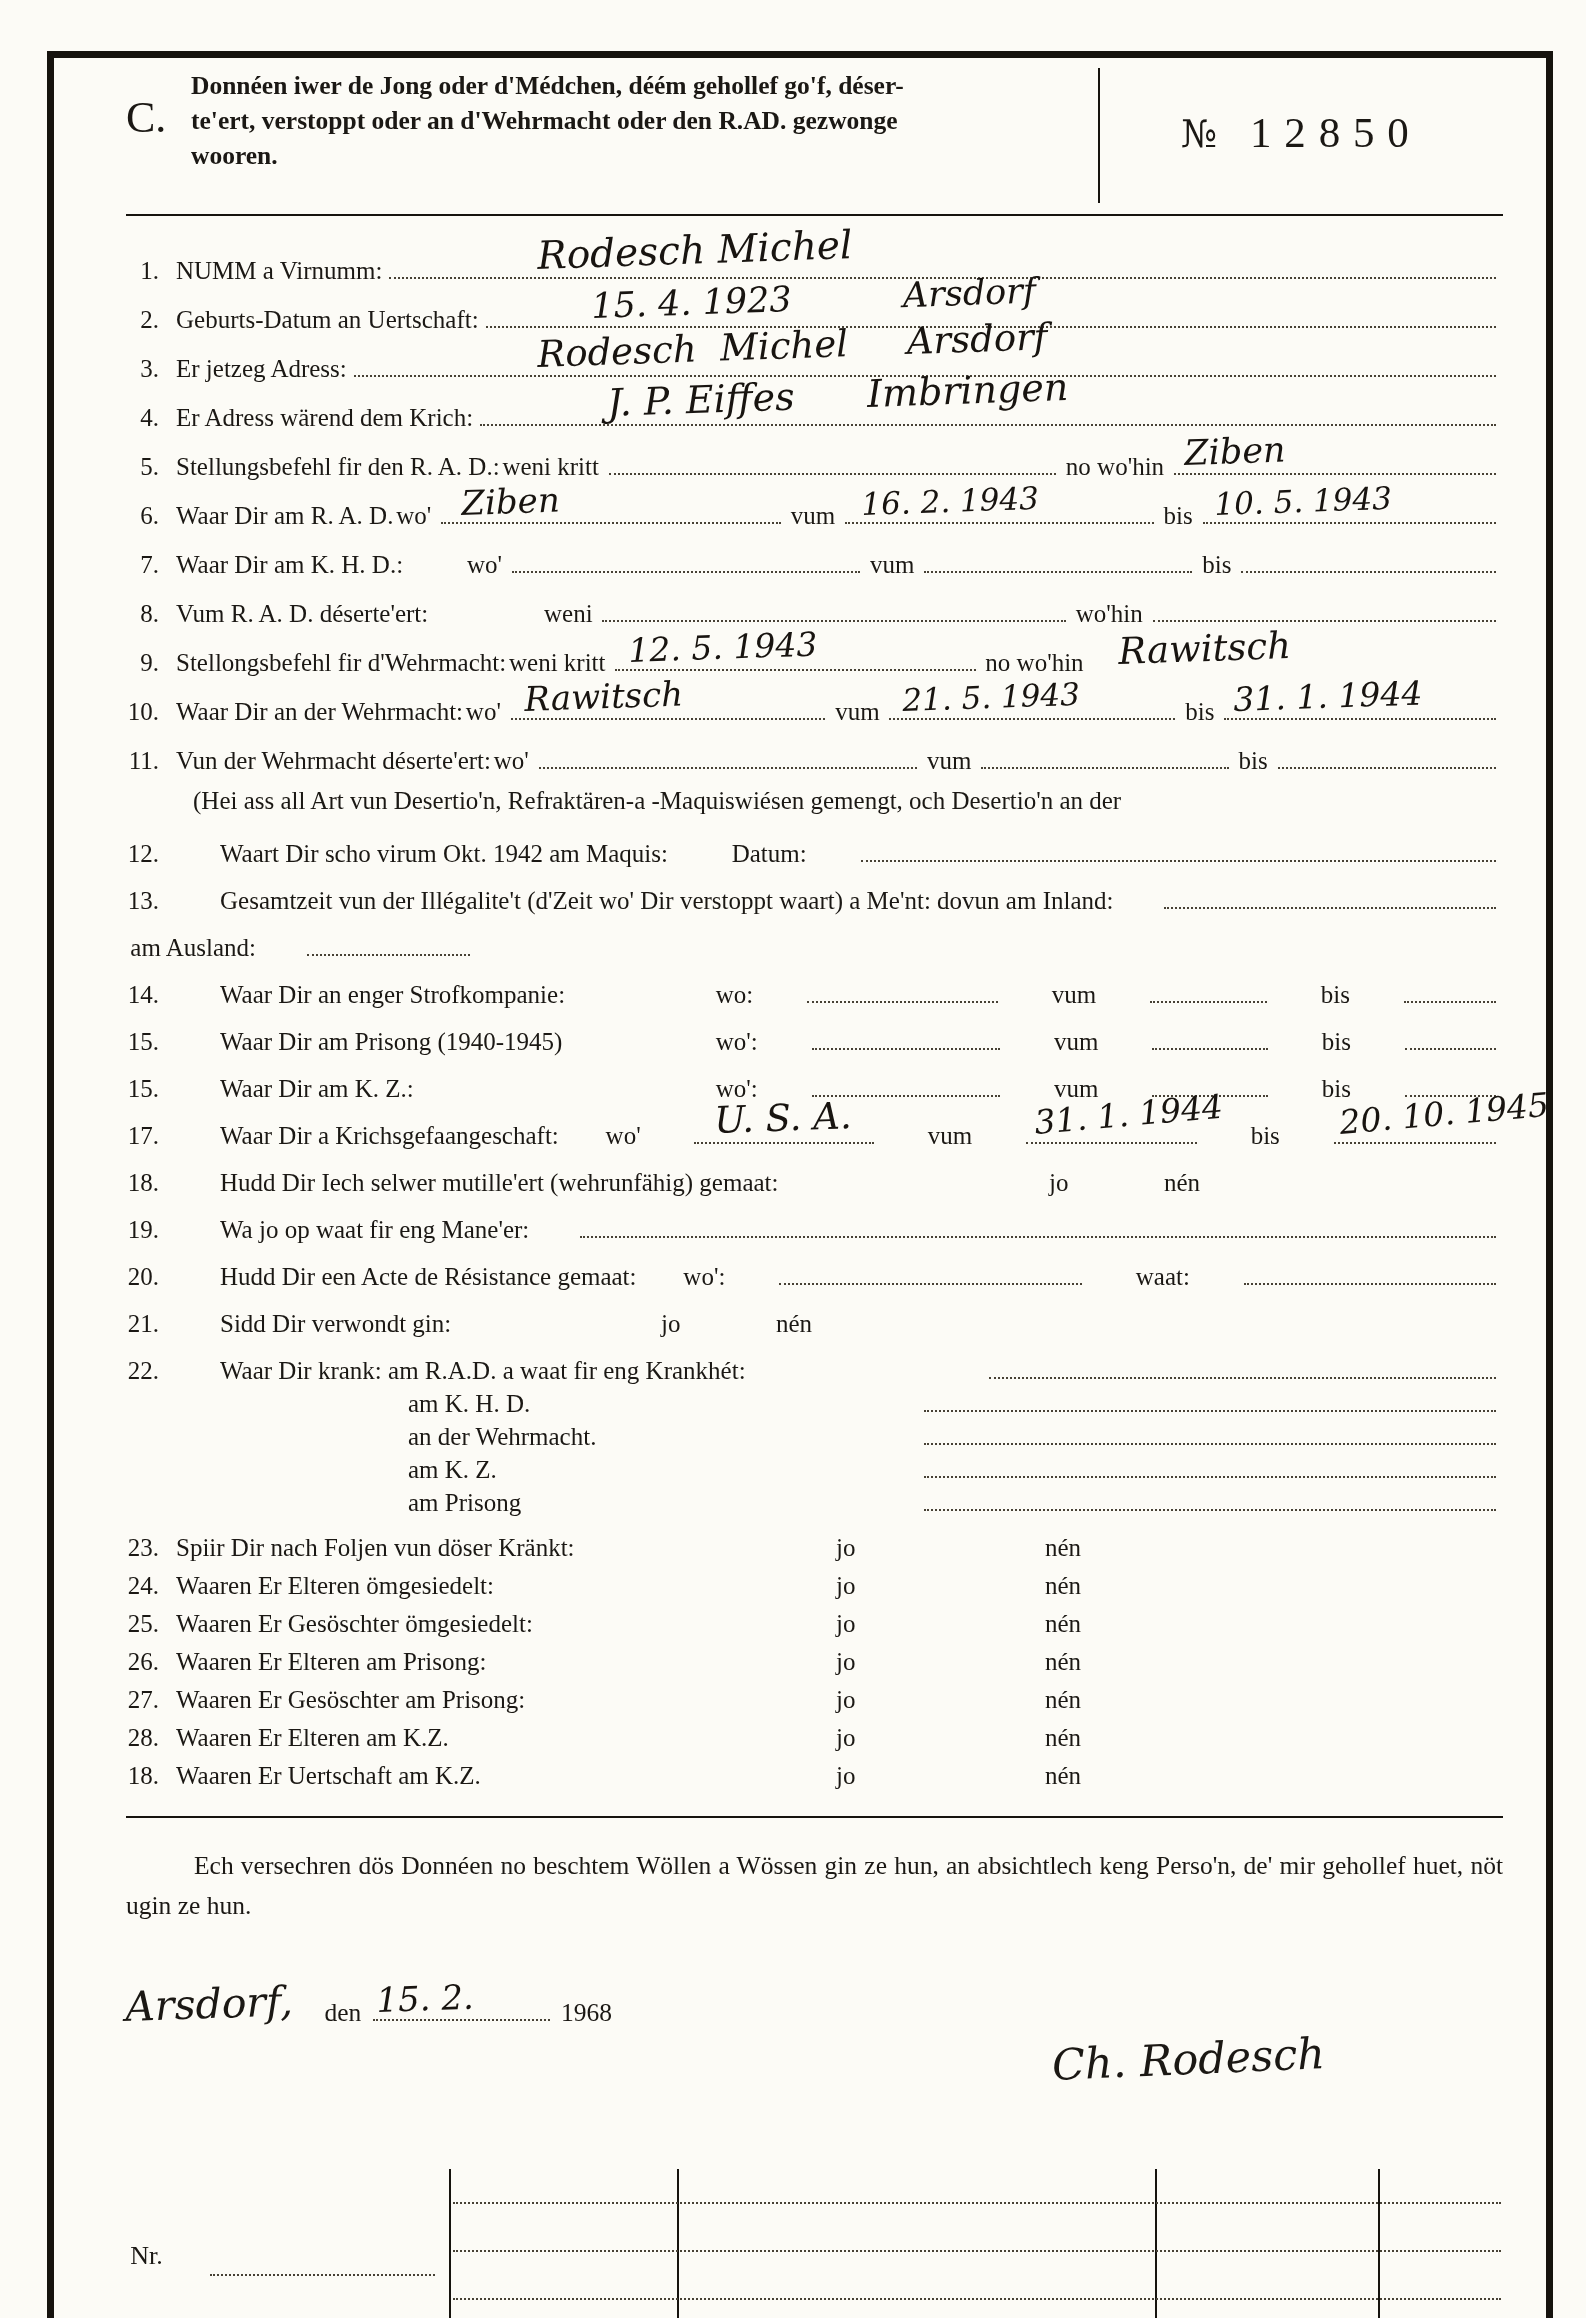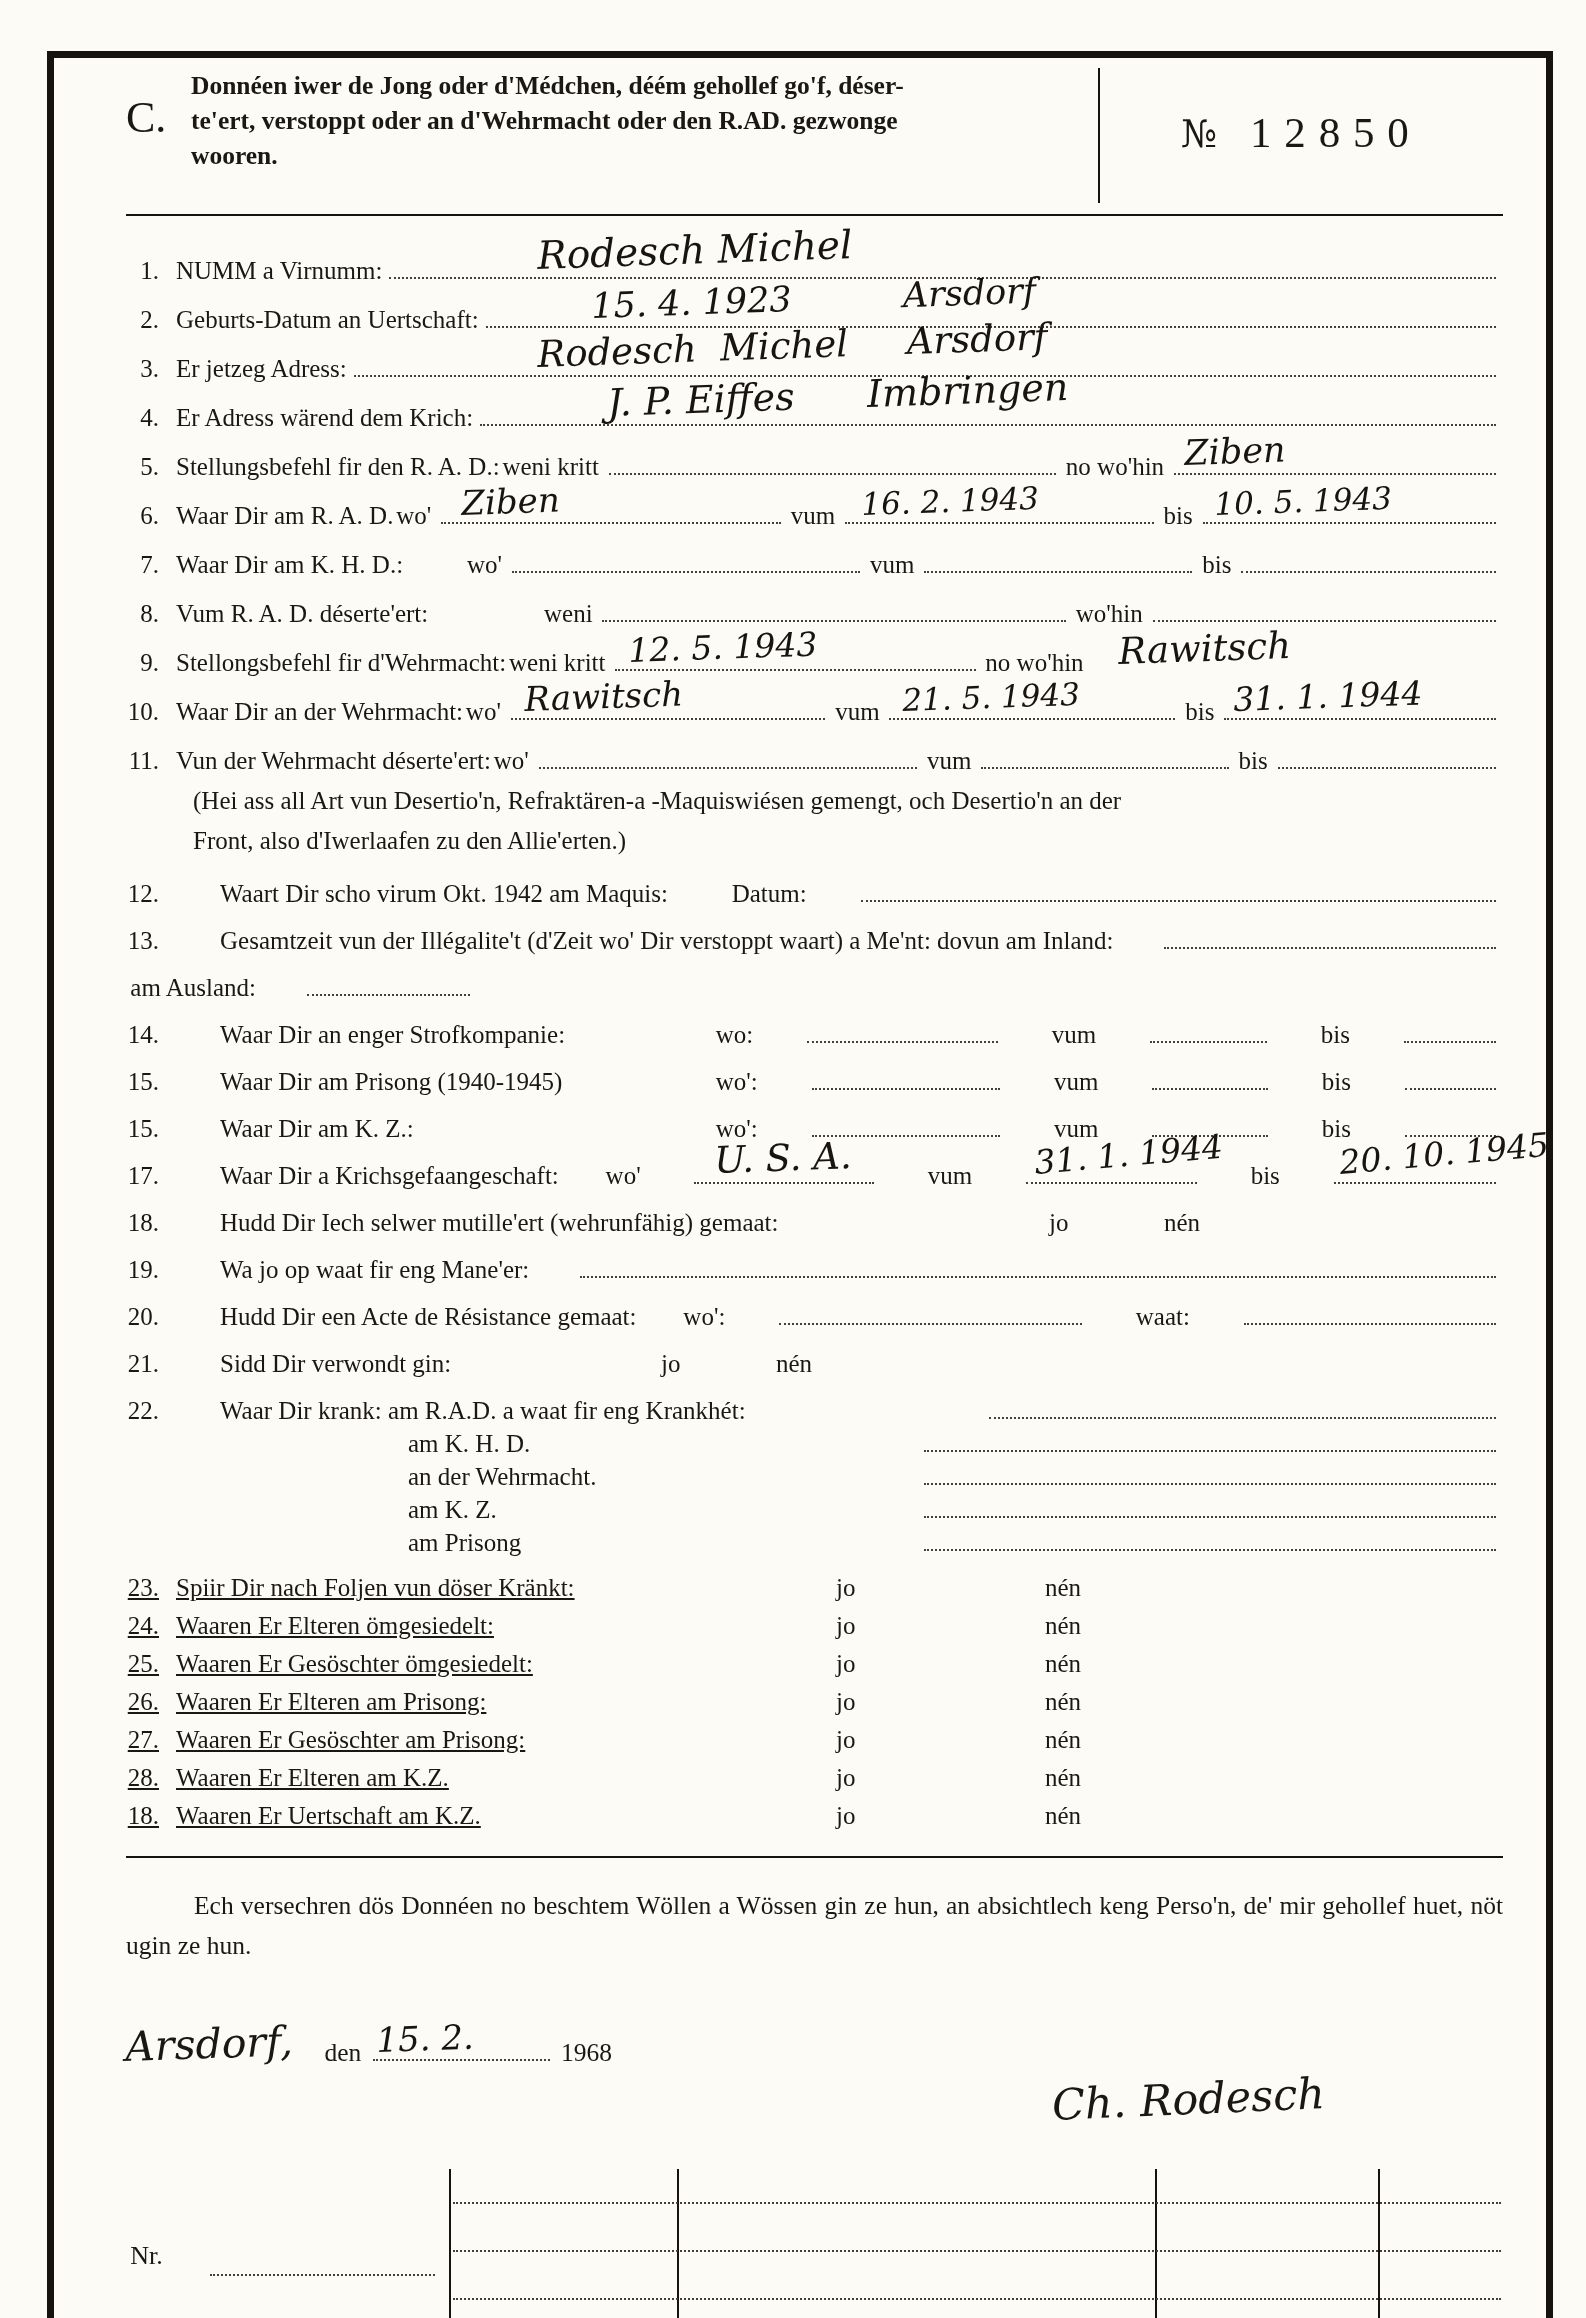--- a/index.html
+++ b/index.html
@@ -21,21 +21,21 @@
   .htitle { width:891px; font-weight:bold; font-size:25.5px; line-height:35px; flex:none; }
   .hdiv { width:0; border-left:2.8px solid #16130e; height:135px; margin-left:15.6px; flex:none; }
   .hnum { flex:1; display:flex; justify-content:center; align-items:baseline; gap:33px; padding-top:40px; }
   .no  { font-family:"DejaVu Serif",serif; font-size:38px; }
   .val { font-size:43px; letter-spacing:12.8px; }
   .hrule { border-top:2.8px solid #16130e; margin-top:11.3px; margin-bottom:21px; }
 
   
   .row { display:flex; align-items:flex-end; height:49px; font-size:25px; line-height:1.25; position:relative; }
   .row.mid { height:47px;gap:44px; }
-  .row.tight { height:38px;text-decoration:underline; }
+  .row.tight { height:38px; }
   .row.subrow { height:33px; padding-left:282px;justify-content:flex-end; }
   .row.noterow { height:40px; padding-left:67px; }
   .num { width:50px; padding-right:17px; text-align:right; flex:none; }
   .lbl { white-space:pre; flex:none; }
   .lblw { white-space:pre; width:449px; flex:none; }
   .slbl { white-space:pre; width:509px; flex:none; }
   .kw  { white-space:pre; padding:0 2.8px; flex:none; }
   .dots { position:relative; align-self:flex-end; margin:0 7px 7px 7px; border-bottom:2.1px dotted #474135; height:2.8px; flex:1; }
   .blank { position:relative; flex:1; align-self:flex-end; height:2.8px; margin:0 7px 7px 7px; }
   .hand {
@@ -209,23 +209,20 @@
       <span class="kw">wo'</span>
       <span class="dots" style="flex:1.3"></span>
       <span class="kw">vum</span>
       <span class="dots" style="flex:0.85"></span>
       <span class="kw">bis</span>
       <span class="dots" style="flex:0.75"></span>
     </div>
     <div class="row noterow">
       <span class="lbl">(Hei ass all Art vun Desertio'n, Refraktären-a -Maquiswiésen gemengt, och Desertio'n an der</span>
     </div>
-    <div class="row noterow">
-      <span class="lbl">Front, also d'Iwerlaafen zu den Allie'erten.)</span>
-    </div>
 
     <div class="row mid" style="margin-top:5.7px">
       <span class="num">12.</span>
       <span class="lbl">Waart Dir scho virum Okt. 1942 am Maquis:</span>
       <span class="kw" style="margin-left:17px">Datum:</span>
       <span class="dots"></span>
     </div>
 
     <div class="row mid">
       <span class="num">13.</span>

